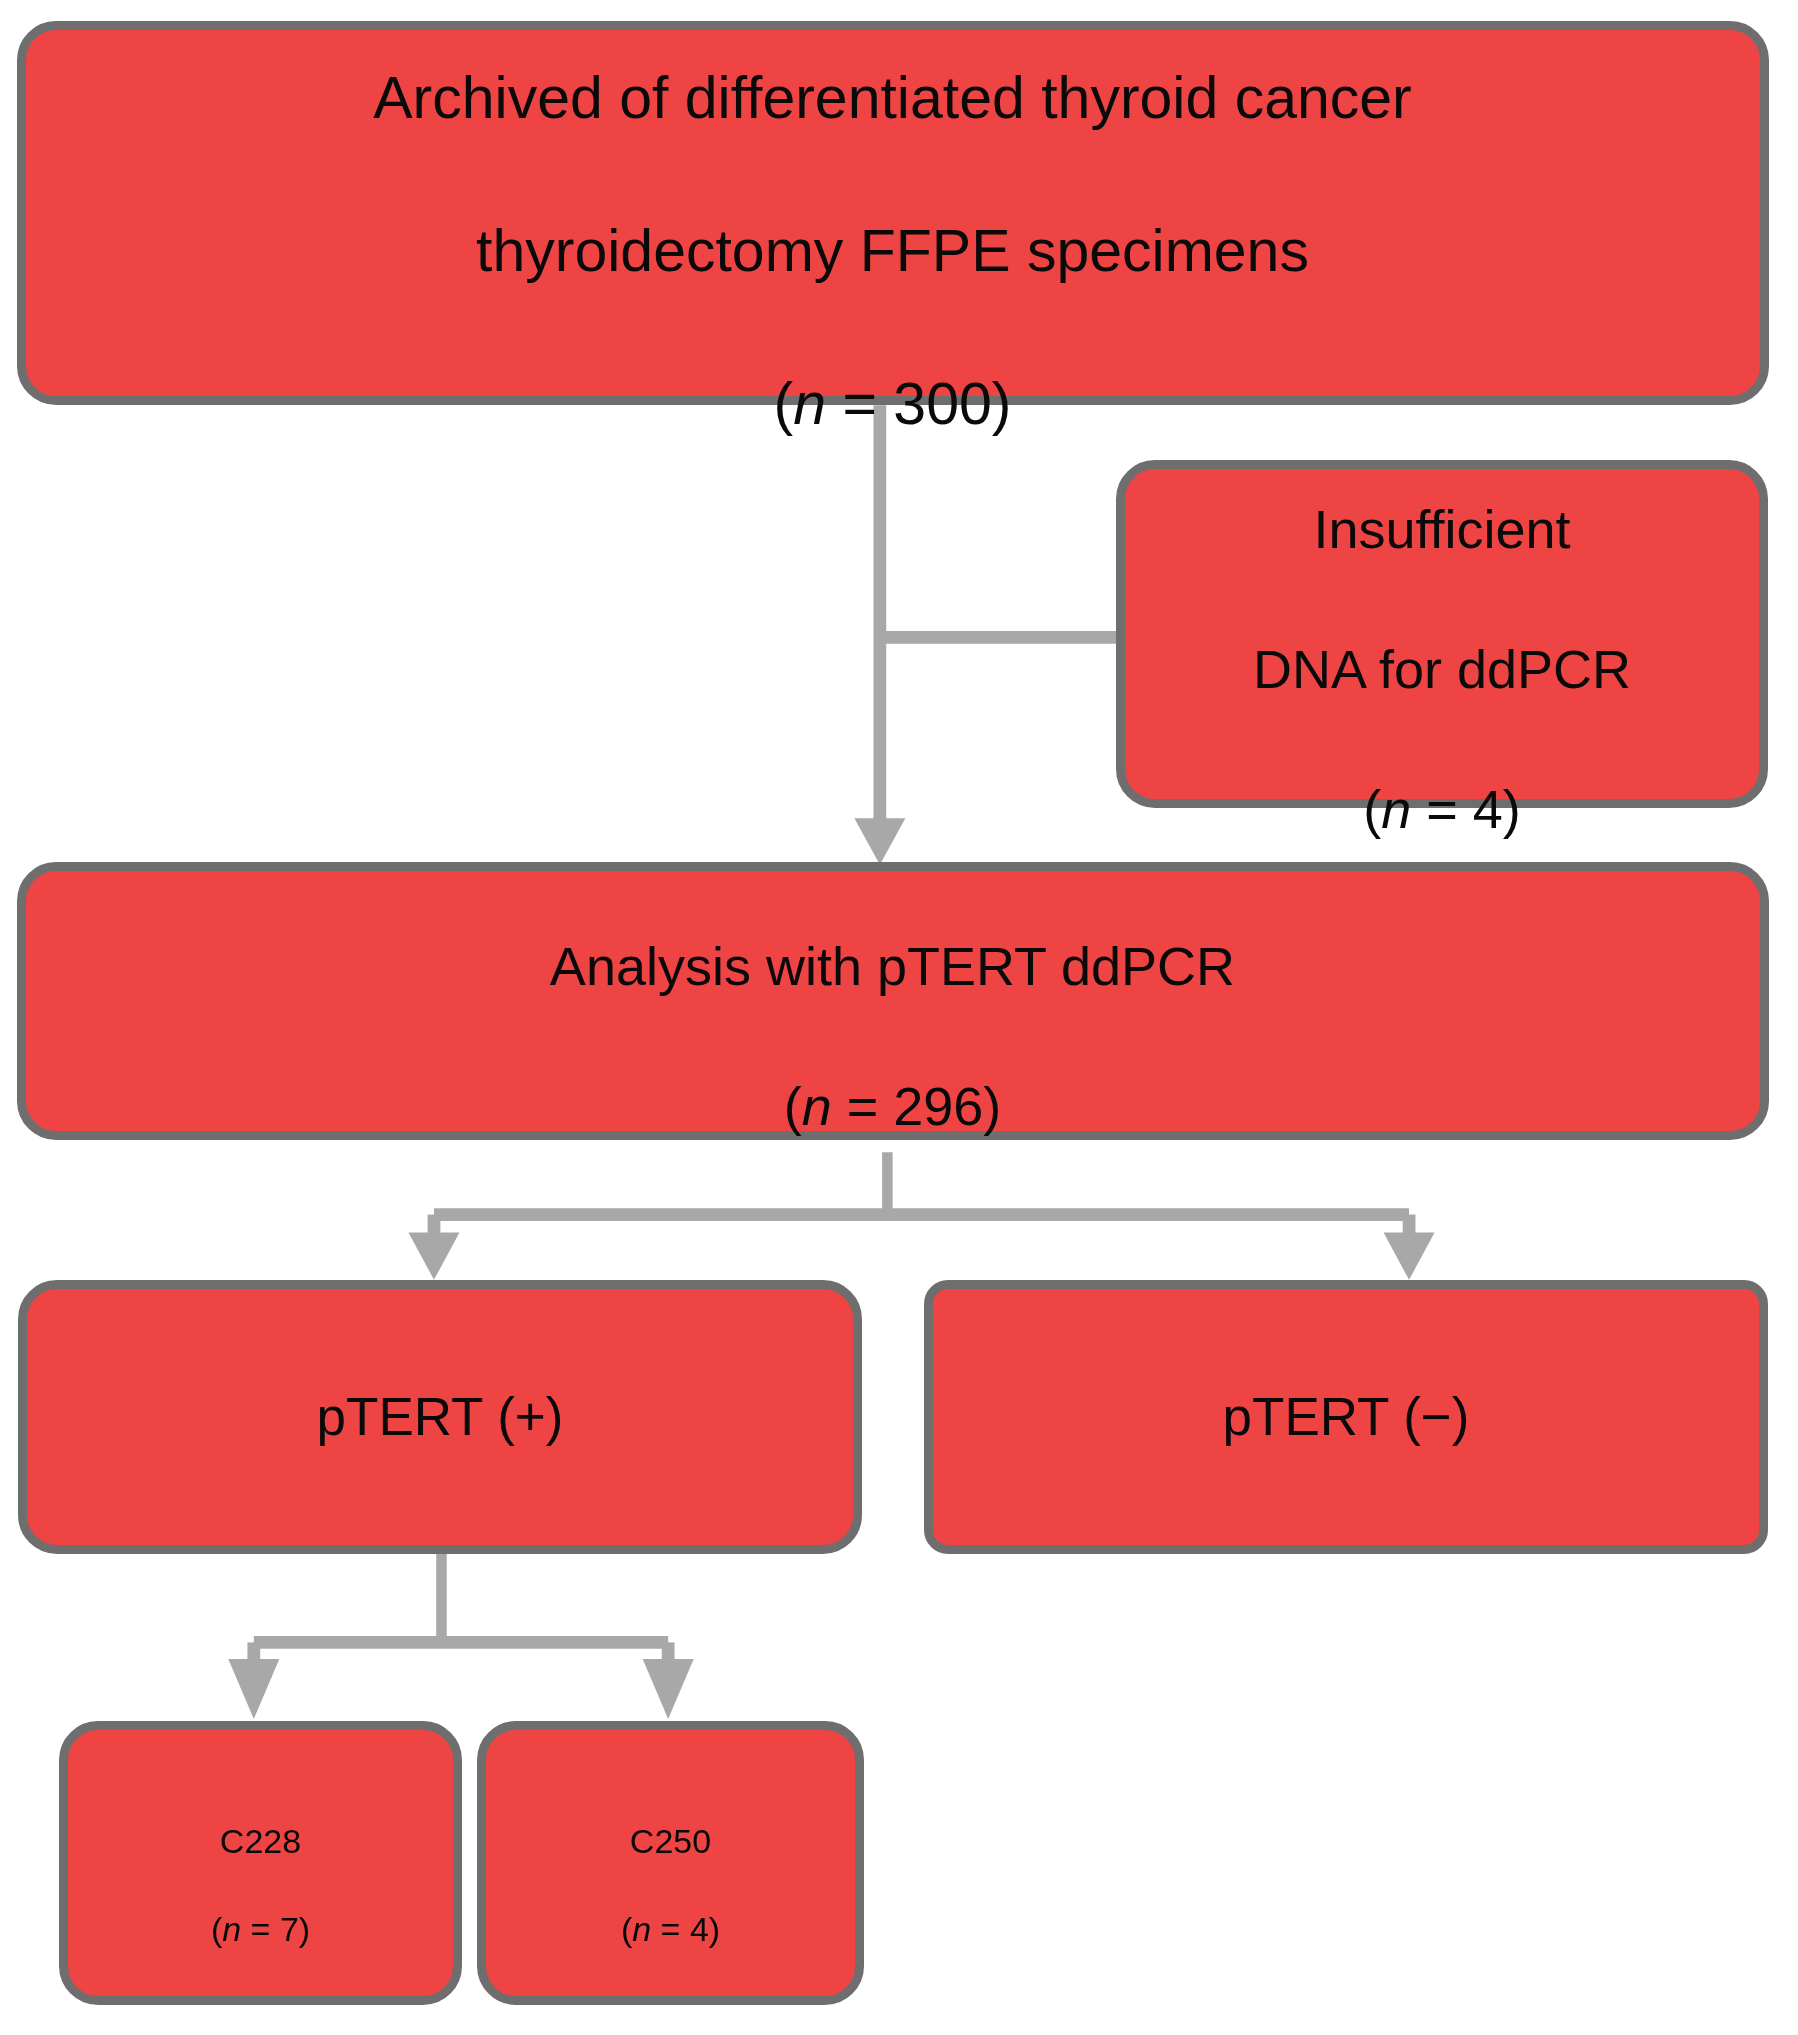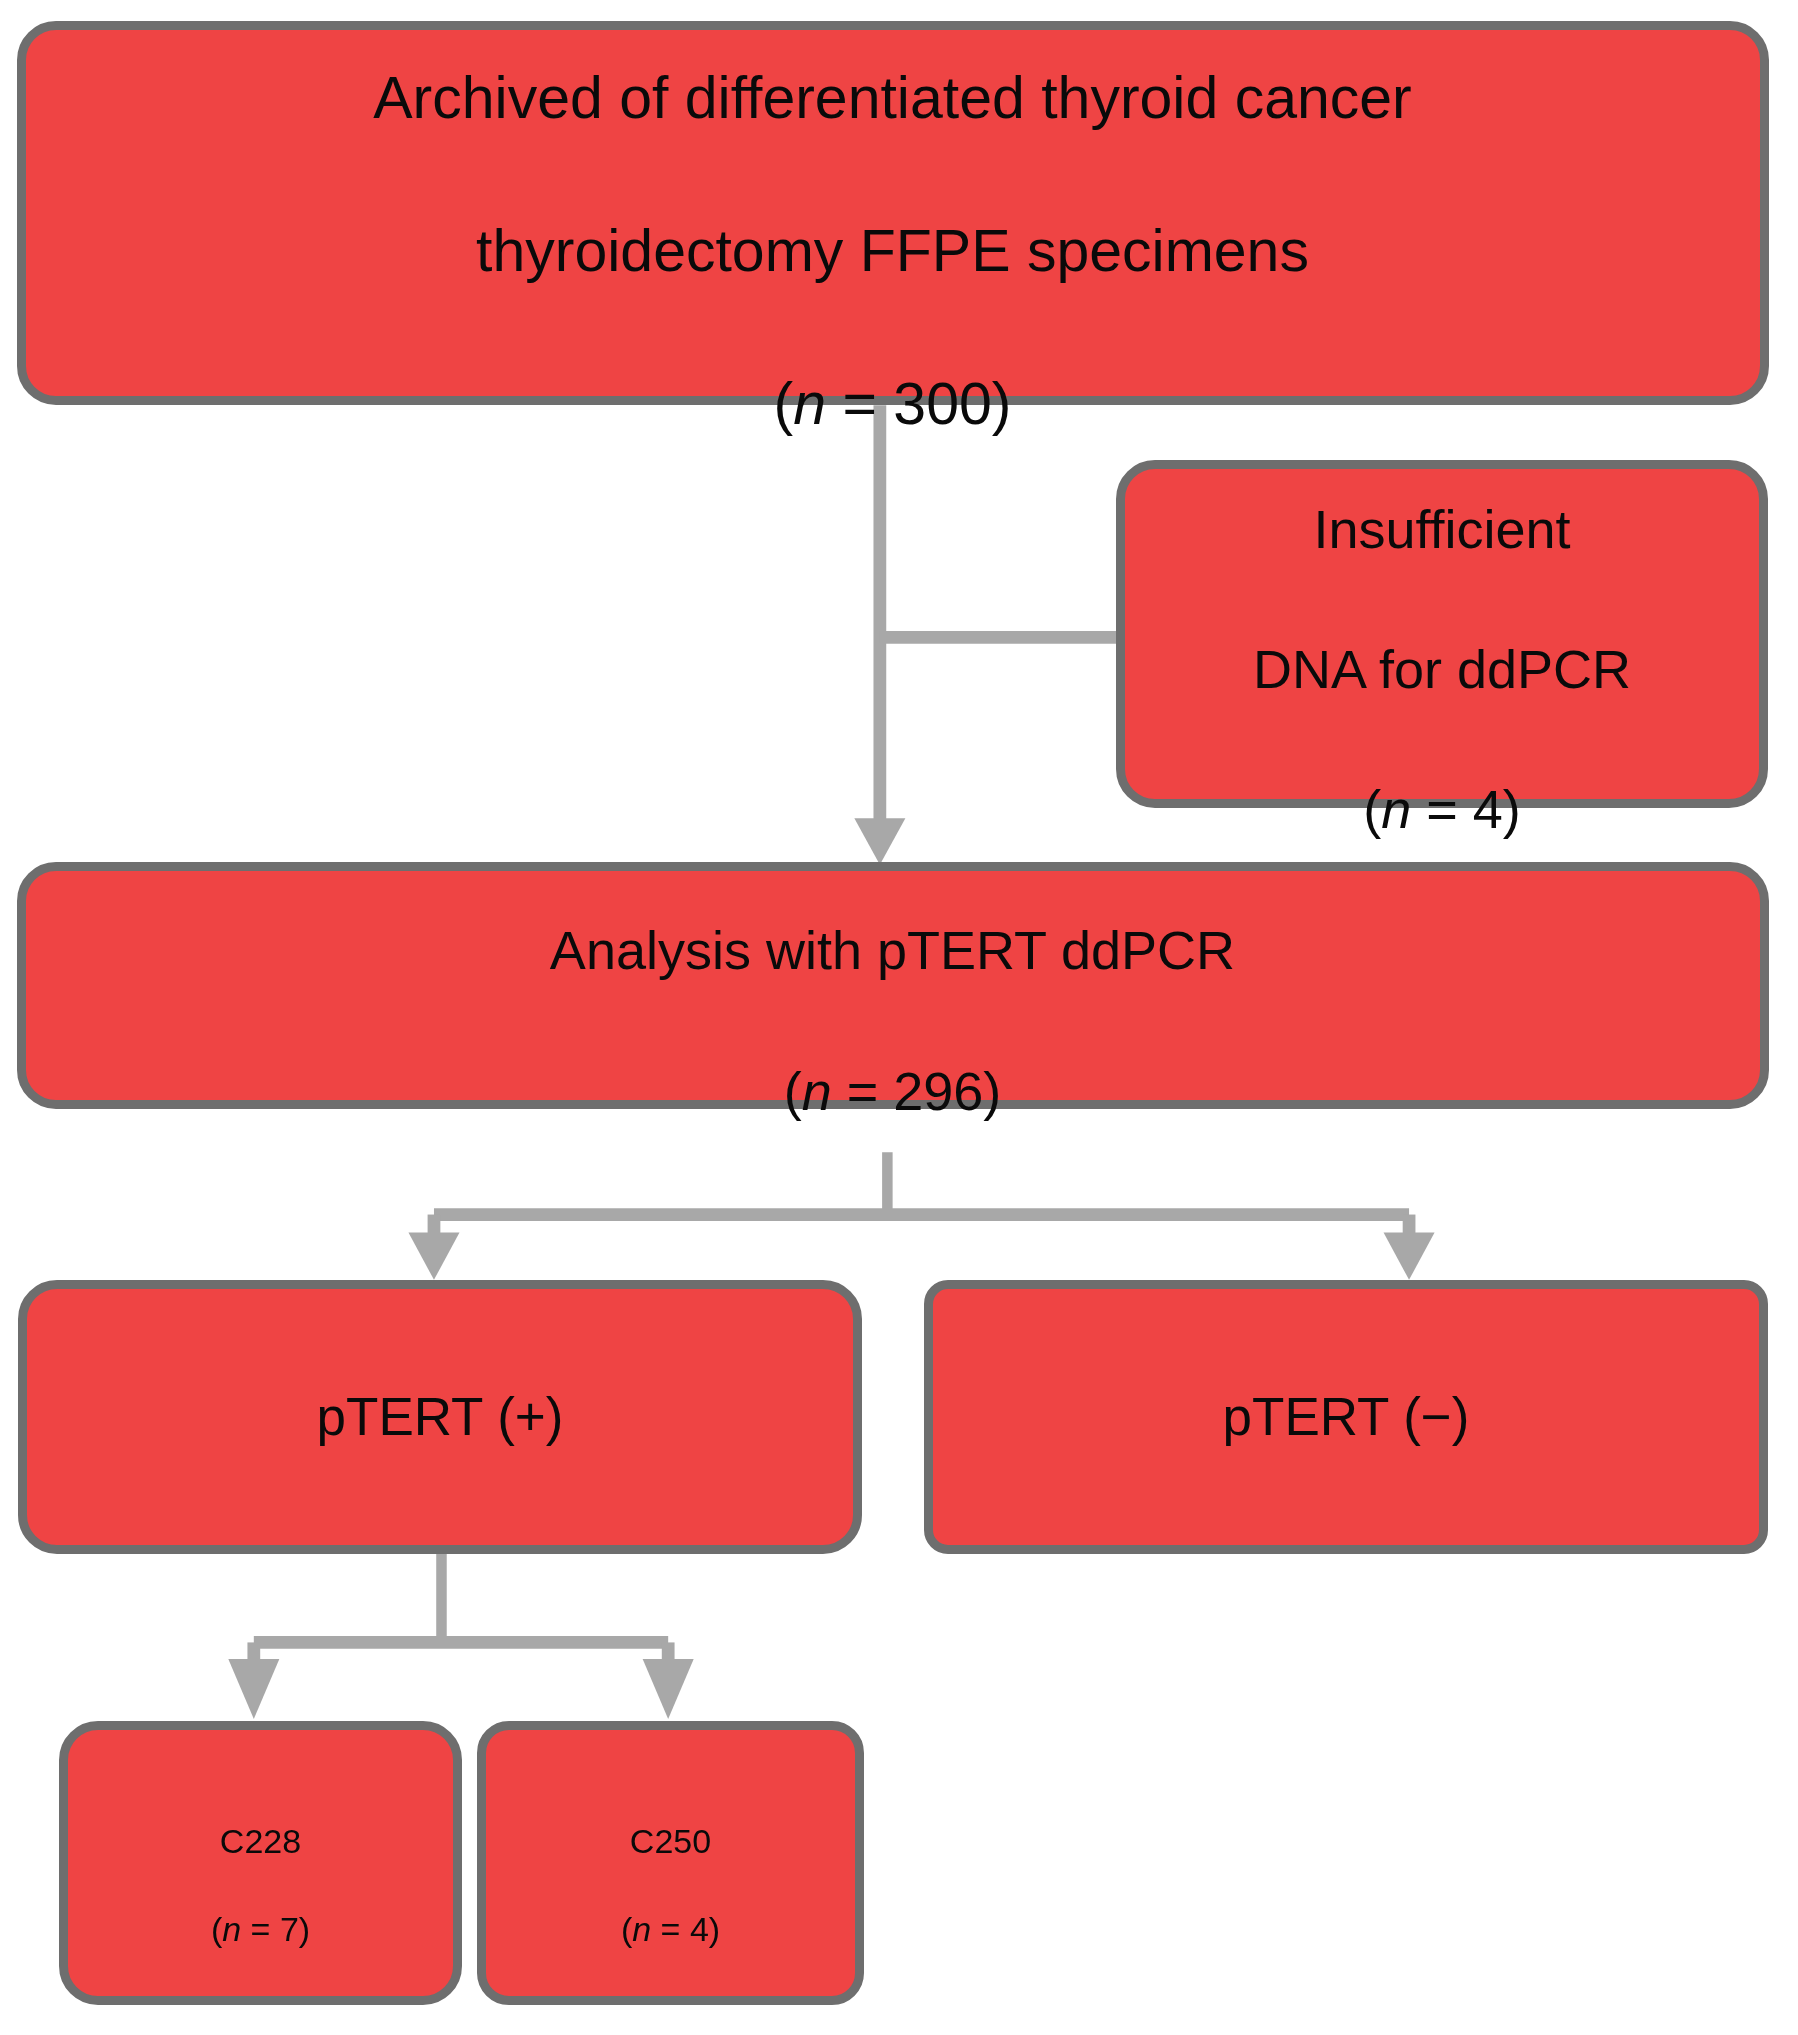--- a/index.html
+++ b/index.html
@@ -99,21 +99,21 @@
   </div>
 
   <div class="node-box" style="left:1116px; top:448px; width:652px; height:348px;margin-top:12px;">
     <div class="node-label size-lg">
       <span>Insufficient</span><br>
       <span>DNA for ddPCR</span><br>
       <span>(<i class="italic-n">n</i>&nbsp;=&nbsp;<span>4</span>)</span>
     </div>
   </div>
 
-  <div class="node-box" style="left:16.5px; top:862px; width:1752px; height:247px;">
+  <div class="node-box" style="left:16.5px; top:862px; width:1752px; height:278px;">
     <div class="node-label size-lg">
       <span>Analysis with pTERT ddPCR</span><br>
       <span>(<i class="italic-n">n</i>&nbsp;=&nbsp;<span>296</span>)</span>
     </div>
   </div>
 
   <div class="node-box" style="left:18px; top:1280px; width:844px; height:274px;">
     <div class="node-label size-md">pTERT (+)</div>
   </div>
 
@@ -121,21 +121,21 @@
     <div class="node-label size-md">pTERT (−)</div>
   </div>
 
   <div class="node-box" style="left:59px; top:1721px; width:403px; height:284px;">
     <div class="node-label size-sm">
       <span>C228</span><br>
       <span>(<i class="italic-n">n</i>&nbsp;=&nbsp;<span>7</span>)</span>
     </div>
   </div>
 
-  <div class="node-box" style="left:477px; top:1721px; width:387px; height:284px;border-radius:32px;">
+  <div class="node-box" style="left:477px; top:1721px; width:387px; height:284px;">
     <div class="node-label size-sm">
       <span>C250</span><br>
       <span>(<i class="italic-n">n</i>&nbsp;=&nbsp;<span>4</span>)</span>
     </div>
   </div>
 
 </div>
 
 
 </body></html>

